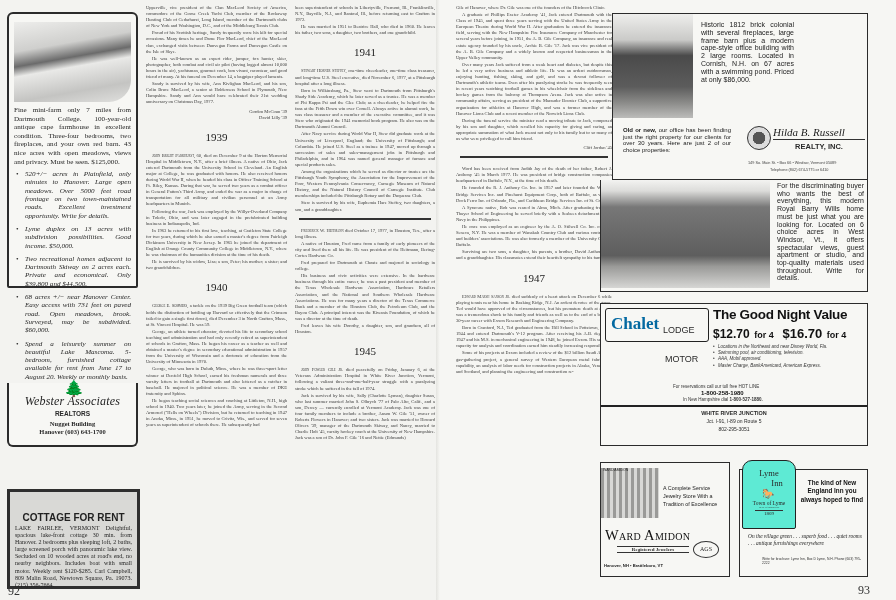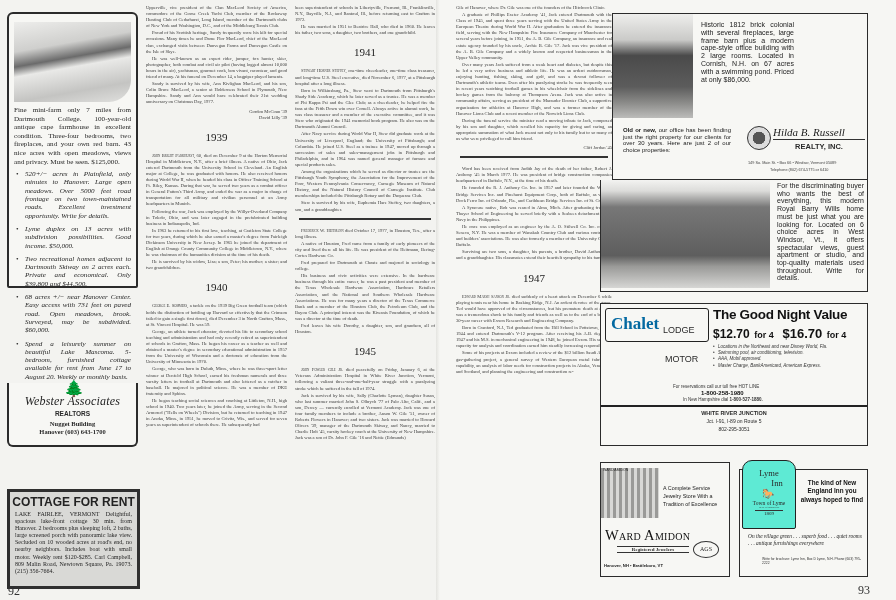--- a/index.html
+++ b/index.html
@@ -43,21 +43,21 @@
     <div style="position:relative;text-align:center;margin-top:8px;">
       <span style="position:absolute;left:55px;top:-12px;font-size:16px;color:#333;">🌲</span>
       <span style="font-family:'Liberation Serif',serif;font-style:italic;font-size:12px;color:#222;letter-spacing:0.2px;">Webster Associates</span>
     </div>
     <div class="sans" style="text-align:center;font-weight:bold;font-size:6.5px;margin-top:1px;">REALTORS</div>
     <div style="text-align:center;font-weight:bold;font-size:6.5px;margin-top:3px;">Nugget Building</div>
     <div style="text-align:center;font-weight:bold;font-size:6.5px;margin-top:1px;">Hanover (603) 643-1700</div>
   </div>
 
   <div class="box" style="left:7px;top:489px;width:127px;height:94px;border:3px solid #2f2f2f;background:#d9d9d6;">
-    <div class="sans" style="text-align:center;font-weight:bold;font-size:12px;margin-top:3px;color:#222;">COTTAGE FOR RENT</div>
+    <div class="sans" style="text-align:center;font-weight:bold;font-size:10px;margin-top:20px;color:#222;">COTTAGE FOR RENT</div>
     <div class="adtext" style="font-size:6px;line-height:7.1px;margin:2px 5px;text-align:justify;">LAKE FAIRLEE, VERMONT Delightful, spacious lake-front cottage 30 min. from Hanover. 2 bedrooms plus sleeping loft, 2 baths, large screened porch with panoramic lake view. Secluded on 10 wooded acres at road's end, no nearby neighbors. Includes boat with small motor. Weekly rent $120-$285. Carl Campbell, 809 Malin Road, Newtown Square, Pa. 19073. (215) 356-7664.</div>
   </div>
   <div class="pgnum" style="left:8px;top:584px;">92</div>
 
   <div class="col" style="left:146px;top:5px;width:141px;">
     <p style="text-indent:0">Upperville, vice president of the Clan MacLeod Society of America, commodore of the Goose Creek Yacht Club, member of the Rockaway Hunting Club of Cedarhurst, Long Island, member of the Dartmouth clubs of New York and Washington, D.C., and of the Middleburg Tennis Club.</p>
     <p>Proud of his Scottish heritage, Sandy frequently wore his kilt for special occasions. Many times he and Dame Flor MacLeod, chief of the MacLeod clan, exchanged visits between Dunvegan Farms and Dunvegan Castle on the Isle of Skye.</p>
     <p>He was well-known as an expert rider, jumper, fox hunter, skier, photographer, both combat and civil air pilot (having logged almost 10,000 hours in the air), yachtsman, gourmet cook, bon vivant, raconteur, and good friend of many. At his funeral on December 14, a bagpiper played laments.</p>
     <p>Sandy is survived by his wife, Ann Kivlighan MacLeod, and his son, Colin Bruce MacLeod, a senior at Holderness School in Plymouth, New Hampshire. Sandy and Ann would have celebrated their 21st wedding anniversary on Christmas Day, 1977.</p>
     <div class="sig">

